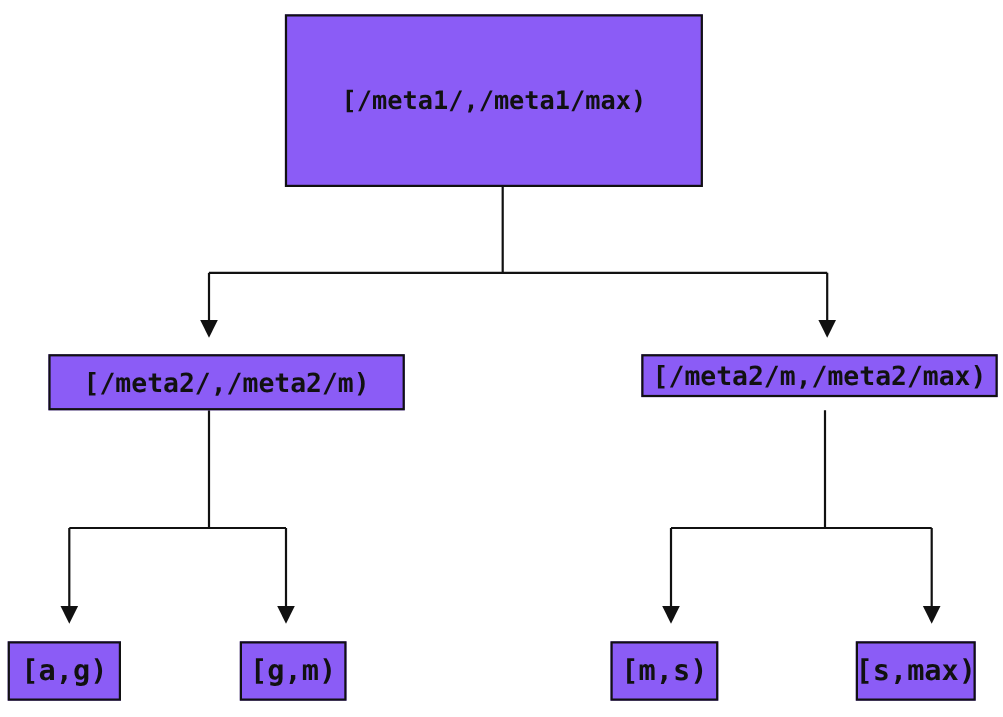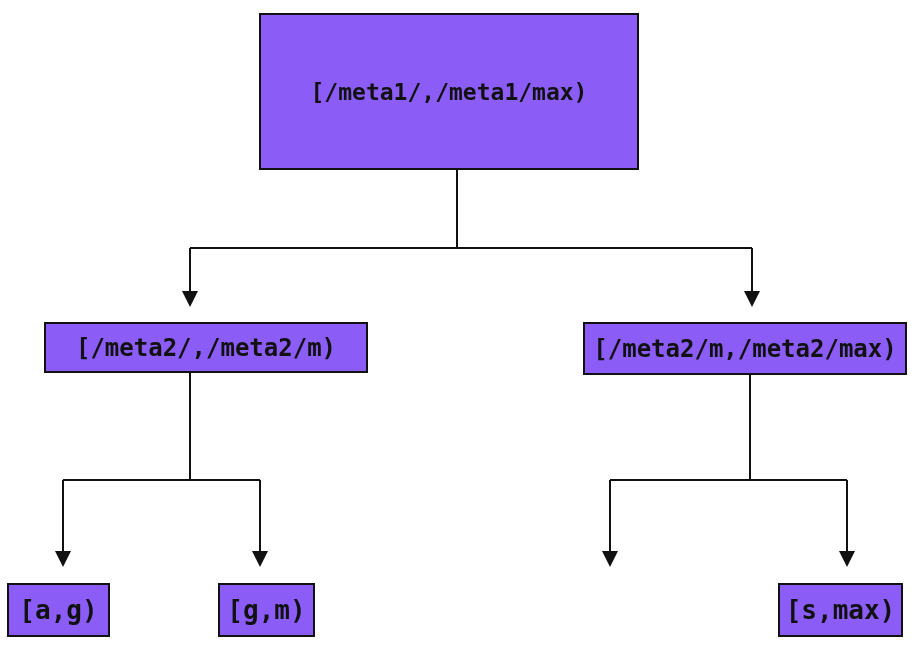--- a/index.html
+++ b/index.html
@@ -23,26 +23,26 @@
     background: #8b5cf6;
     display: flex;
     align-items: center;
     justify-content: center;
     font-weight: bold;
     white-space: nowrap;
     text-align: center;
   }
   .node-root   { left: 259px; top: 13px;  width: 380px; height: 157px; font-size: 23px; }
   .node-mid-l  { left: 23px;  top: 322px; width: 324px; height: 51px;  font-size: 24px; margin-left: 21px; }
-  .node-mid-r  { left: 583px; top: 322px; width: 324px; height: 53px;  font-size: 24px; }
+  .node-mid-r  { left: 583px; top: 322px; width: 324px; height: 39px;  font-size: 24px; }
   .node-leaf   { top: 583px;  height: 54px; font-size: 26px; }
   .node-leaf-1 { left: 7px;   width: 103px; justify-content: center; }
   .node-leaf-2 { left: 218px; width: 97px; text-align: center; }
   .node-leaf-3 { left: 555px; width: 98px; }
-  .node-leaf-4 { left: 778px; width: 125px; }
+  .node-leaf-4 { left: 778px; width: 109px; }
   .edges {
     position: absolute;
     left: 0;
     top: 0;
     width: 912px;
     height: 652px;
   }
   .edge {
     stroke: #111111;
     stroke-width: 2;
@@ -92,18 +92,21 @@
   </div>
 
   <div class="node node-leaf node-leaf-1">
     <span>[a,g)</span>
   </div>
 
   <div class="node node-leaf node-leaf-2">
     <span>[g,m)</span>
   </div>
 
+  <div class="node node-leaf node-leaf-3">
+    <span>[m,s)</span>
+  </div>
 
   <div class="node node-leaf node-leaf-4">
     <span>[s,max)</span>
   </div>
 
 </div>
 
 </body></html>

